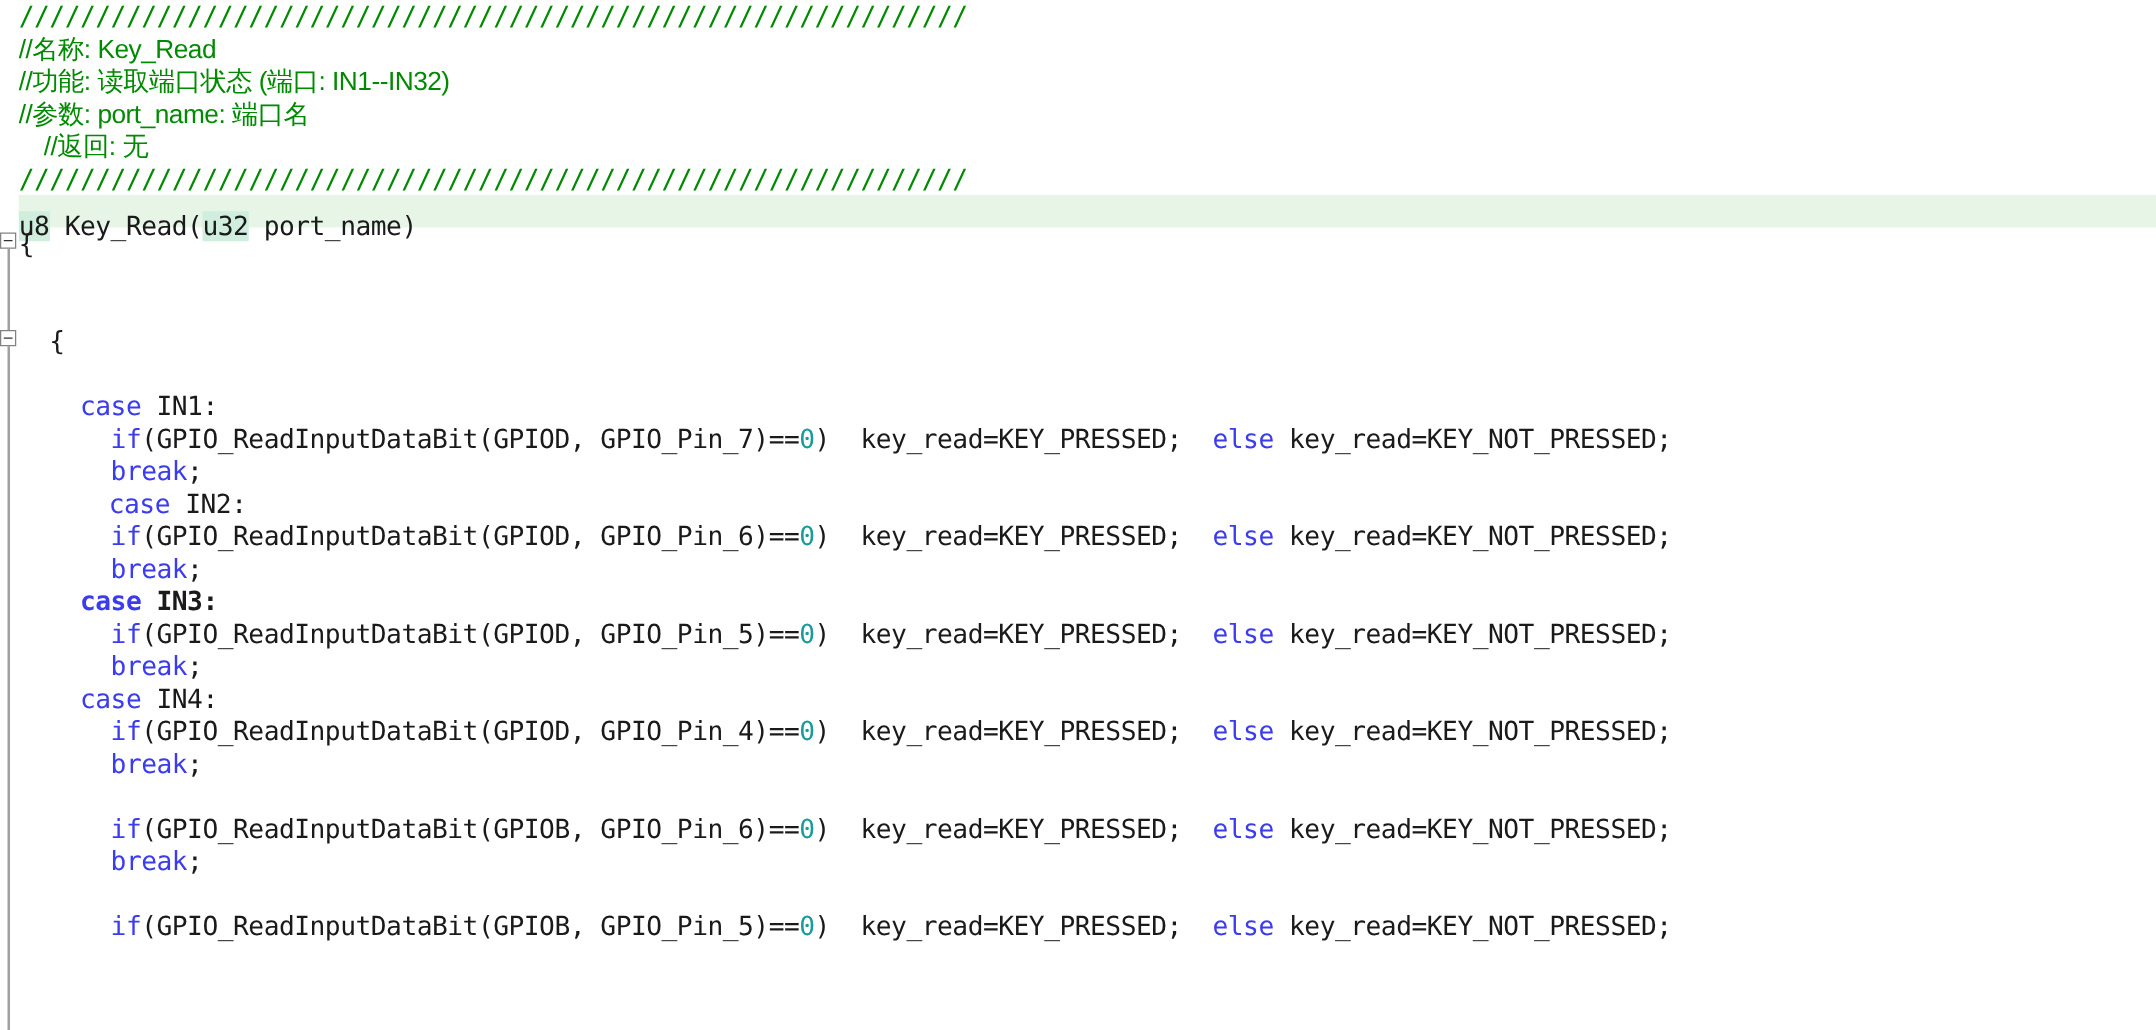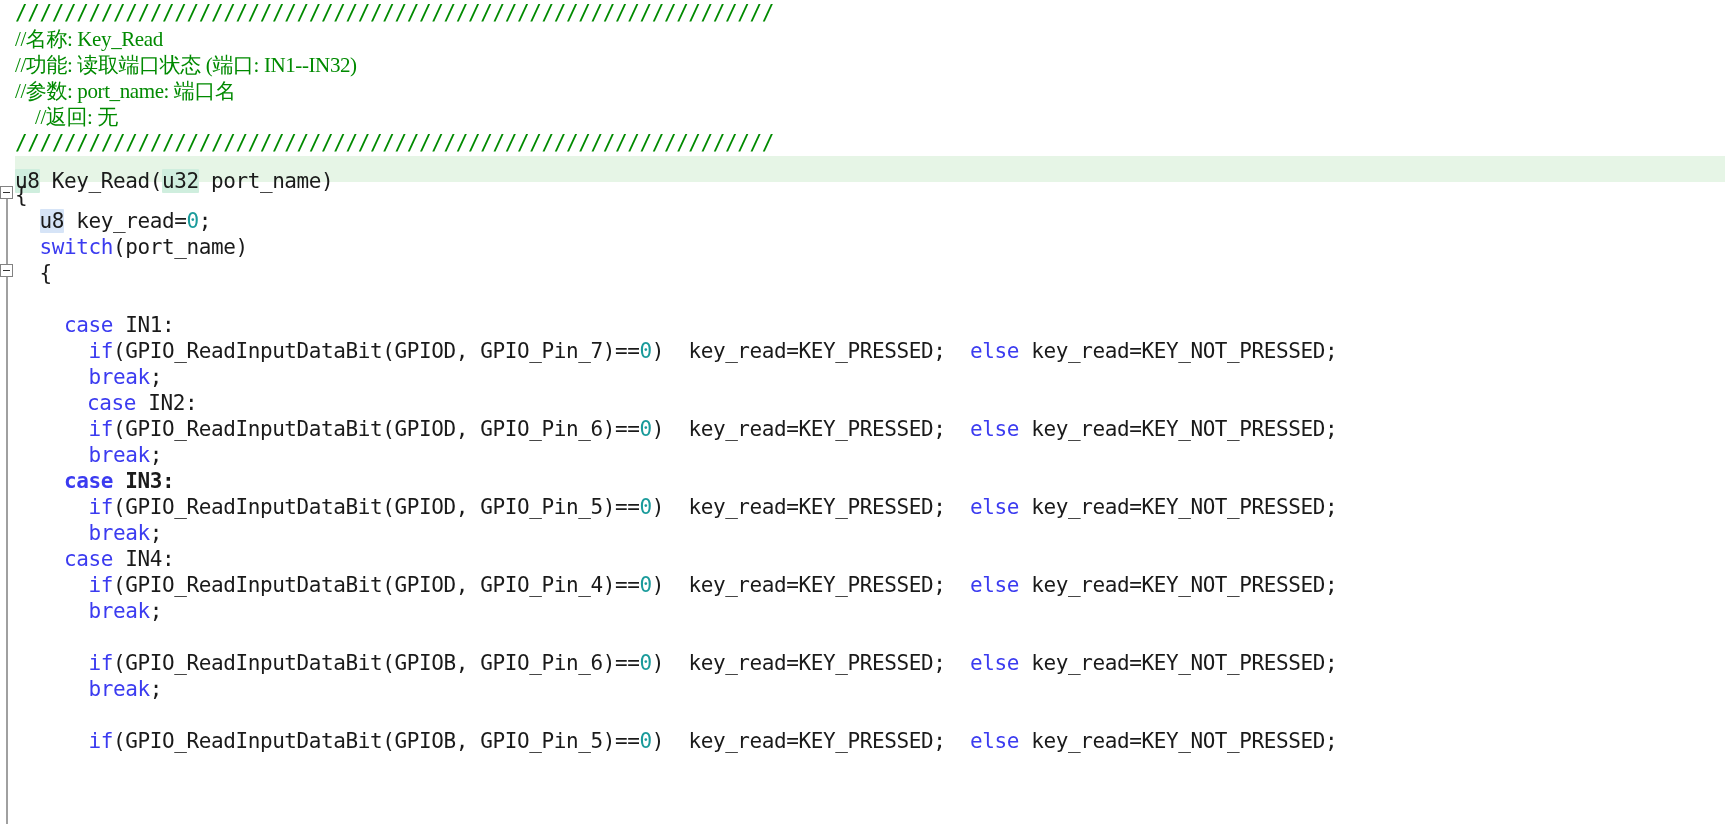--- a/index.html
+++ b/index.html
@@ -107,43 +107,41 @@
     background: #d6e4f7;
     border-radius: 1px;
   }
   .sym-hl-green {
     background: #cfeede;
     border-radius: 1px;
   }
 
   
   .cjk {
-    font-family: Liberation Serif, serif;
+    font-family: Liberation Sans, sans-serif;
   }
 </style>
 </head>
 <body>
 
 <div id="editor-root">
 
   <div id="highlight-layer">
       <div class="line-highlight" style="top: 156px;"></div>
     </div>
 
   <div id="code-surface">
       <div class="code-line on-top" style="top: 0px;"><span class="txt"><span class="tok-comment">//////////////////////////////////////////////////////////////</span></span></div>
       <div class="code-line on-top" style="top: 26px;"><span class="txt"><span class="tok-comment cjk">//名称: Key_Read</span></span></div>
       <div class="code-line on-top" style="top: 52px;"><span class="txt"><span class="tok-comment cjk">//功能: 读取端口状态 (端口: IN1--IN32)</span></span></div>
       <div class="code-line on-top" style="top: 78px;"><span class="txt"><span class="tok-comment cjk">//参数: port_name: 端口名</span></span></div>
       <div class="code-line on-top" style="top: 104px; padding-left: 20px;"><span class="txt"><span class="tok-comment cjk">//返回: 无</span></span></div>
       <div class="code-line on-top" style="top: 130px;"><span class="txt"><span class="tok-comment">//////////////////////////////////////////////////////////////</span></span></div>
       <div class="code-line on-top" style="top: 168px;"><span class="txt"><span class="tok-plain sym-hl-green">u8</span><span class="tok-plain"> Key_Read(</span><span class="tok-plain sym-hl-green">u32</span><span class="tok-plain"> port_name)</span></span></div>
       <div class="code-line on-top" style="top: 182px;"><span class="txt"><span class="tok-plain">{</span></span></div>
-      <div class="code-line on-top" style="top: 208px;"><span class="txt"><span class="tok-plain">  </span><span class="tok-plain sym-hl">u8</span><span class="tok-plain"> key_read=</span><span class="tok-number">0</span><span class="tok-plain">;</span></span></div>
-      <div class="code-line on-top" style="top: 234px;"><span class="txt"><span class="tok-plain">  </span><span class="tok-keyword">switch</span><span class="tok-plain">(port_name)</span></span></div>
       <div class="code-line on-top" style="top: 260px;"><span class="txt"><span class="tok-plain">  {</span></span></div>
       <div class="code-line on-top" style="top: 286px;"><span class="txt"></span></div>
       <div class="code-line on-top" style="top: 312px;"><span class="txt"><span class="tok-plain">    </span><span class="tok-keyword">case</span><span class="tok-plain"> IN1:</span></span></div>
       <div class="code-line on-top" style="top: 338px;"><span class="txt"><span class="tok-plain">      </span><span class="tok-keyword">if</span><span class="tok-plain">(GPIO_ReadInputDataBit(GPIOD, GPIO_Pin_7)==</span><span class="tok-number">0</span><span class="tok-plain">)  key_read=KEY_PRESSED;  </span><span class="tok-keyword">else</span><span class="tok-plain"> key_read=KEY_NOT_PRESSED;</span></span></div>
       <div class="code-line on-top" style="top: 364px;"><span class="txt"><span class="tok-plain">      </span><span class="tok-keyword">break</span><span class="tok-plain">;</span></span></div>
       <div class="code-line on-top" style="top: 390px; margin-left: 23px;"><span class="txt"><span class="tok-plain">    </span><span class="tok-keyword">case</span><span class="tok-plain"> IN2:</span></span></div>
       <div class="code-line on-top" style="top: 416px;"><span class="txt"><span class="tok-plain">      </span><span class="tok-keyword">if</span><span class="tok-plain">(GPIO_ReadInputDataBit(GPIOD, GPIO_Pin_6)==</span><span class="tok-number">0</span><span class="tok-plain">)  key_read=KEY_PRESSED;  </span><span class="tok-keyword">else</span><span class="tok-plain"> key_read=KEY_NOT_PRESSED;</span></span></div>
       <div class="code-line on-top" style="top: 442px;"><span class="txt"><span class="tok-plain">      </span><span class="tok-keyword">break</span><span class="tok-plain">;</span></span></div>
       <div class="code-line on-top" style="top: 468px; font-weight: bold;"><span class="txt"><span class="tok-plain">    </span><span class="tok-keyword">case</span><span class="tok-plain"> IN3:</span></span></div>
       <div class="code-line on-top" style="top: 494px;"><span class="txt"><span class="tok-plain">      </span><span class="tok-keyword">if</span><span class="tok-plain">(GPIO_ReadInputDataBit(GPIOD, GPIO_Pin_5)==</span><span class="tok-number">0</span><span class="tok-plain">)  key_read=KEY_PRESSED;  </span><span class="tok-keyword">else</span><span class="tok-plain"> key_read=KEY_NOT_PRESSED;</span></span></div>

